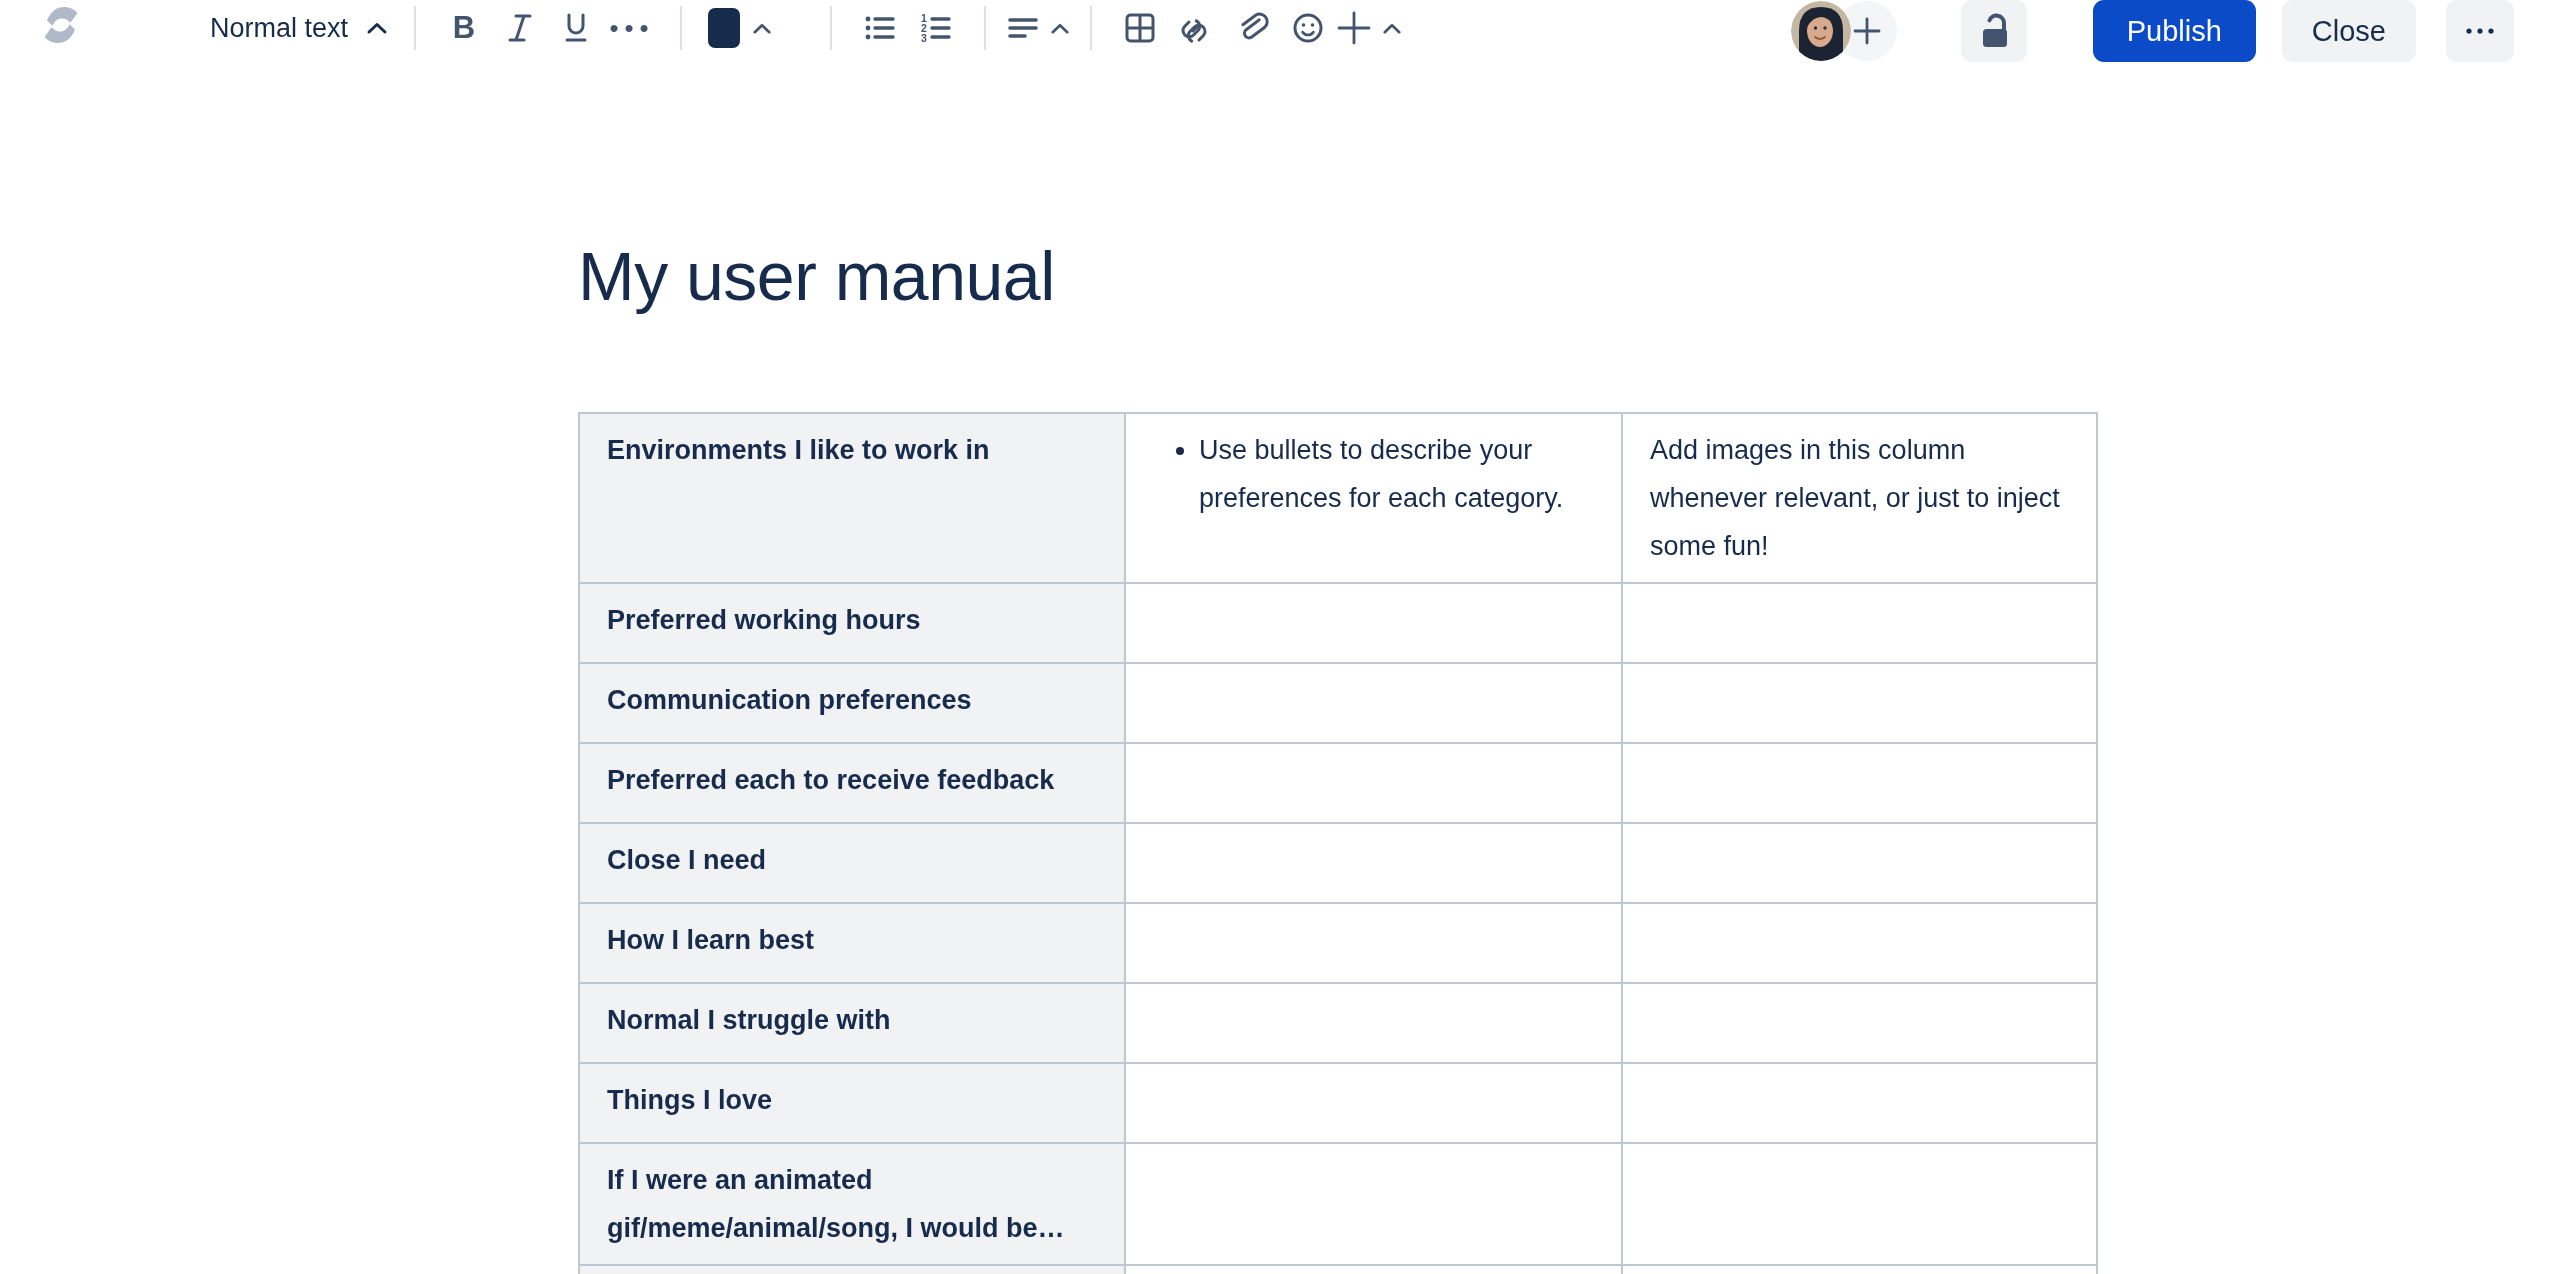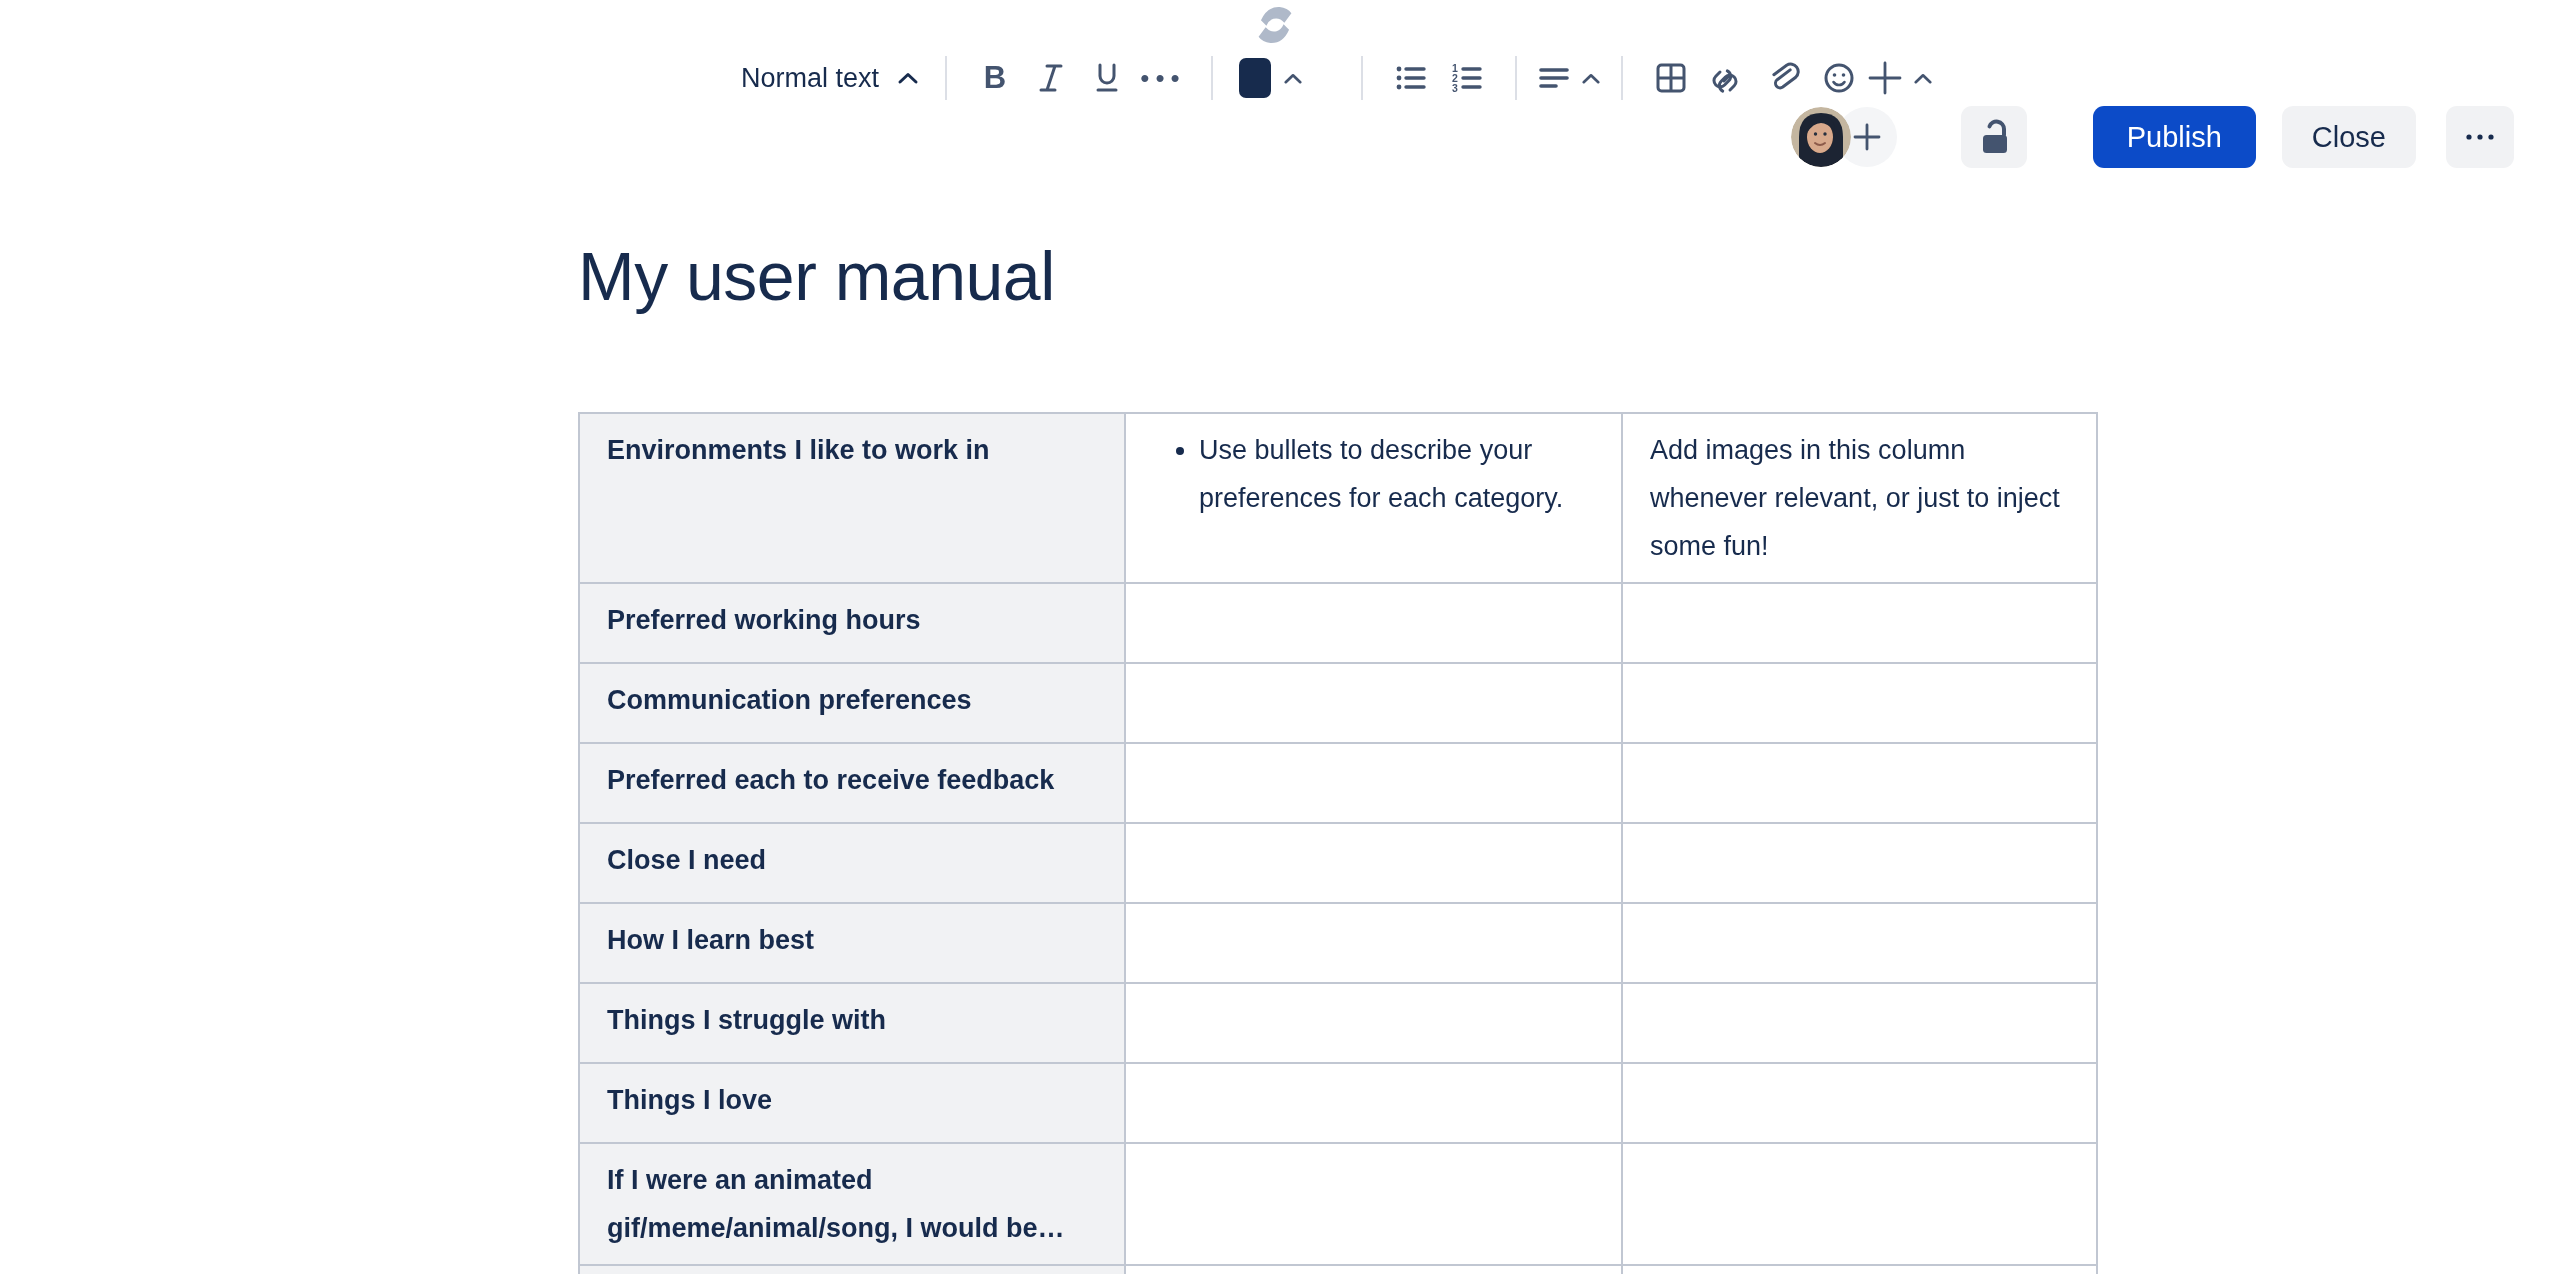--- a/index.html
+++ b/index.html
@@ -13,21 +13,21 @@
     --logo:#AFB9C9;
   }
   *{box-sizing:border-box;}
   html,body{margin:0;padding:0;}
   body{
     width:2552px;height:1274px;overflow:hidden;background:#fff;
     font-family:"Liberation Sans","DejaVu Sans",sans-serif;color:var(--text);
   }
 
   
-  .toolbar{display:flex;align-items:center;height:166px;padding:0 38px 0 36px;background:#fff;flex-direction:column;}
+  .toolbar{display:flex;align-items:flex-start;height:166px;padding:0 38px 0 36px;background:#fff;}
   .logo{width:50px;height:50px;flex:0 0 auto;}
   .tb-left{display:flex;align-items:center;margin-left:118px;}
   .tb-sep{width:2px;height:44px;background:var(--sep);margin:0 20px;flex:0 0 auto;}
   .tb-btn{display:flex;align-items:center;justify-content:center;height:56px;min-width:56px;
     border:none;background:transparent;border-radius:6px;cursor:pointer;color:var(--icon);padding:0;}
   .tb-btn svg{display:block;}
   .style-btn{font-size:27px;color:var(--text);gap:18px;padding:0 6px;font-family:inherit;}
   .chev{flex:0 0 auto;}
   .b-glyph{font-weight:700;font-size:31px;color:var(--icon);}
   .dots{letter-spacing:6px;font-size:26px;color:var(--icon);line-height:1;}
@@ -275,21 +275,21 @@
         <td class="cat">Close I need</td>
         <td></td>
         <td></td>
       </tr>
       <tr class="row-std">
         <td class="cat">How I learn best</td>
         <td></td>
         <td></td>
       </tr>
       <tr class="row-std">
-        <td class="cat">Things I struggle with</td>
+        <td class="cat">Normal I struggle with</td>
         <td></td>
         <td></td>
       </tr>
       <tr class="row-std">
         <td class="cat">Things I love</td>
         <td></td>
         <td></td>
       </tr>
       <tr class="row-two">
         <td class="cat">If I were an animated gif/meme/animal/song, I would be…</td>

